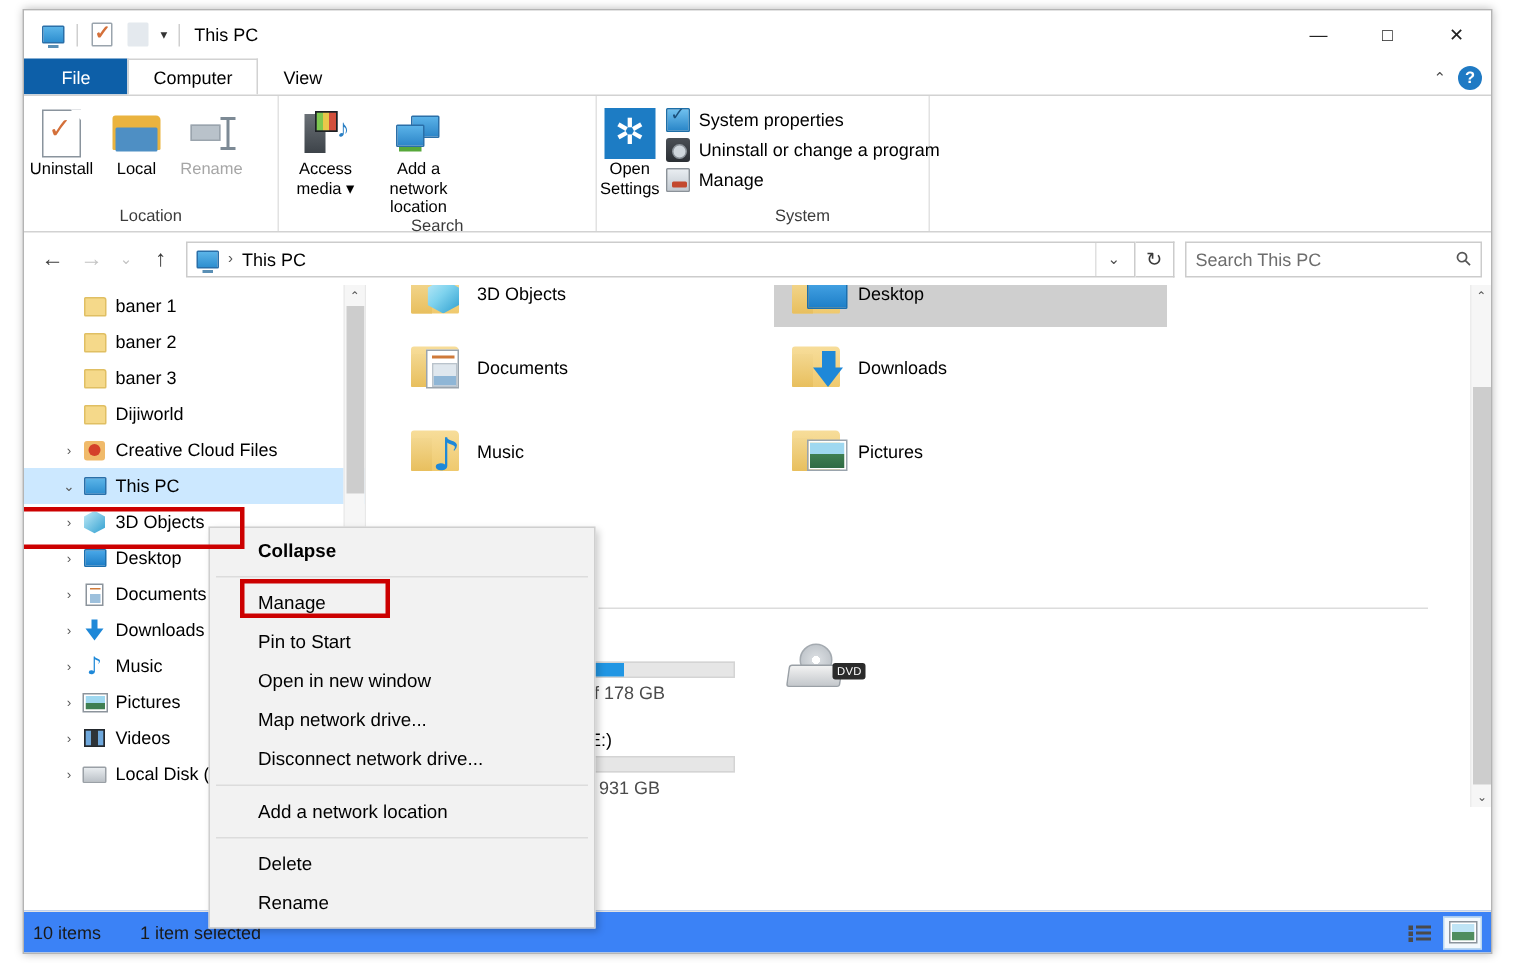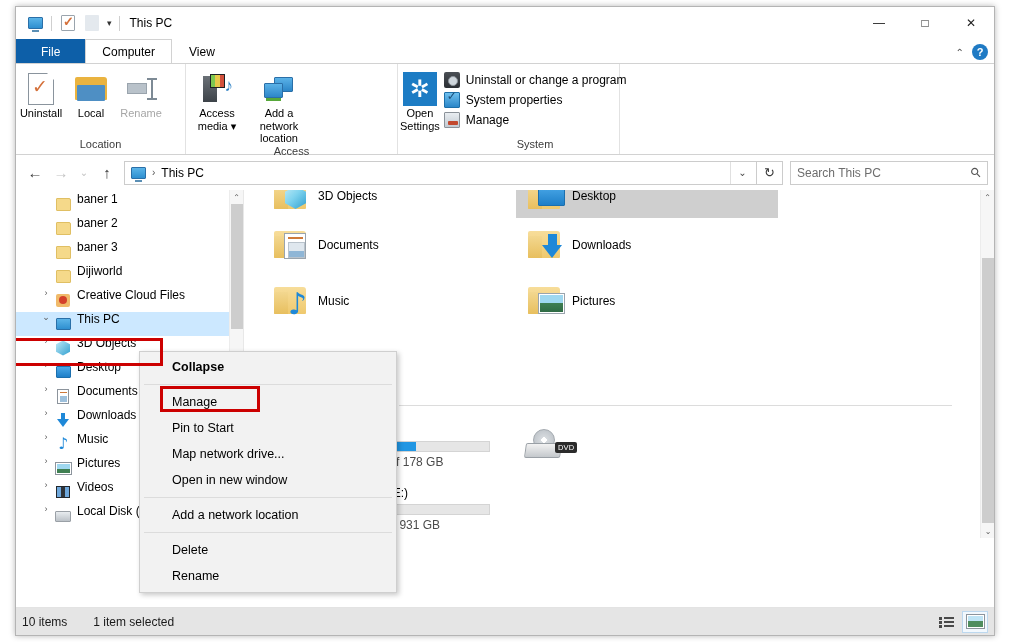--- a/index.html
+++ b/index.html
@@ -258,21 +258,21 @@
 
   
   .body-area { display: flex; height: 348px; position: relative; }
 
   .navpane {
     width: 228px; position: relative; overflow: hidden;
     border-right: 1px solid #e8e8e8; background: #fff;
   }
   .tree { padding-top: 2px; }
   .trow {
-    height: 24px; display: flex; font-size: 12px;
+    height: 24px; display: flex; align-items: center; font-size: 12px;
     color: #000; white-space: nowrap; padding-left: 4px; position: relative;
   }
   .trow .chev {
     width: 16px; text-align: center; font-size: 9px; color: #595959; flex: none;
   }
   .trow .ticon { width: 18px; display: flex; align-items: center; justify-content: center; flex: none; margin-right: 5px; }
   .trow.sel { background: #cce8ff; }
   .indent-1 { padding-left: 22px; }
   .indent-2 { padding-left: 22px; }
   .tfolder {
@@ -402,21 +402,21 @@
     height: 14px; display: flex; align-items: center; justify-content: center;
     font-size: 8px; color: #5a5a5a;
   }
   .cscroll .arrow-d { position: absolute; bottom: 0; width: 14px; }
   .cscroll .thumb { position: absolute; left: 1px; width: 12px; background: #cdcdcd; }
 
   
   .statusbar {
     position: absolute; left: 0; bottom: 0; width: 100%; height: 28px;
     border-top: 1px solid #e3e3e3; display: flex; align-items: center;
-    background: #e5e5e5; font-size: 12px; color: #1a1a1a; padding: 0 6px;
+    background: #3b82f6; font-size: 12px; color: #1a1a1a; padding: 0 6px;
   }
   .st-item { margin-right: 26px; }
   .view-btns { margin-left: auto; display: flex; align-items: center; gap: 2px; }
   .vbtn {
     width: 26px; height: 22px; display: flex; align-items: center;
     justify-content: center; border: 1px solid transparent;
   }
   .vbtn.active { border-color: #bcd8ef; background: #f2f8fd; }
   .vb-details { width: 16px; height: 12px; position: relative; }
   .vb-details i {
@@ -534,39 +534,39 @@
           <div class="glyph">
             <div class="ic-netloc">
                 <div class="m1"></div>
                 <div class="m2"></div>
                 <div class="base"></div>
               </div>
           </div>
           <div>Add a network location</div>
         </div>
       </div>
-      <div class="rgroup-label">Access</div>
+      <div class="rgroup-label">Search</div>
     </div>
 
     <div class="rgroup" style="width:222px">
       <div class="rgroup-items">
         <div class="rbtn" style="width:56px">
           <div class="glyph">
               <div class="ic-gear">✲</div>
             </div>
           <div>Open Settings</div>
         </div>
         <div class="rstack">
           <div class="rsmall">
+            <span class="ico16 ic-sysprop"></span>
+            <span>System properties</span>
+          </div>
+          <div class="rsmall">
             <span class="ico16 ic-uninstall"></span>
             <span>Uninstall or change a program</span>
-          </div>
-          <div class="rsmall">
-            <span class="ico16 ic-sysprop"></span>
-            <span>System properties</span>
           </div>
           <div class="rsmall">
             <span class="ico16 ic-manage"></span>
             <span>Manage</span>
           </div>
         </div>
       </div>
       <div class="rgroup-label" style="width:162px;margin-left:56px">System</div>
     </div>
 
@@ -847,22 +847,23 @@
         <div class="vb-pic"></div>
       </div>
     </div>
   </div>
 
   <div class="ctxmenu">
     <div class="ctxitem bold">Collapse</div>
     <div class="ctxsep"></div>
     <div class="ctxitem">Manage</div>
     <div class="ctxitem">Pin to Start</div>
+    <div class="ctxitem">Open in new window</div>
     <div class="ctxitem">Map network drive...</div>
-    <div class="ctxitem">Open in new window</div>
+    <div class="ctxitem">Disconnect network drive...</div>
     <div class="ctxsep"></div>
     <div class="ctxitem">Add a network location</div>
     <div class="ctxsep"></div>
     <div class="ctxitem">Delete</div>
     <div class="ctxitem">Rename</div>
 
   </div>
 
   <div class="redbox" style="left:-3px; top:331px; width:150px; height:28px"></div>
   <div class="redbox" style="left:144px; top:379px; width:100px; height:26px"></div>

